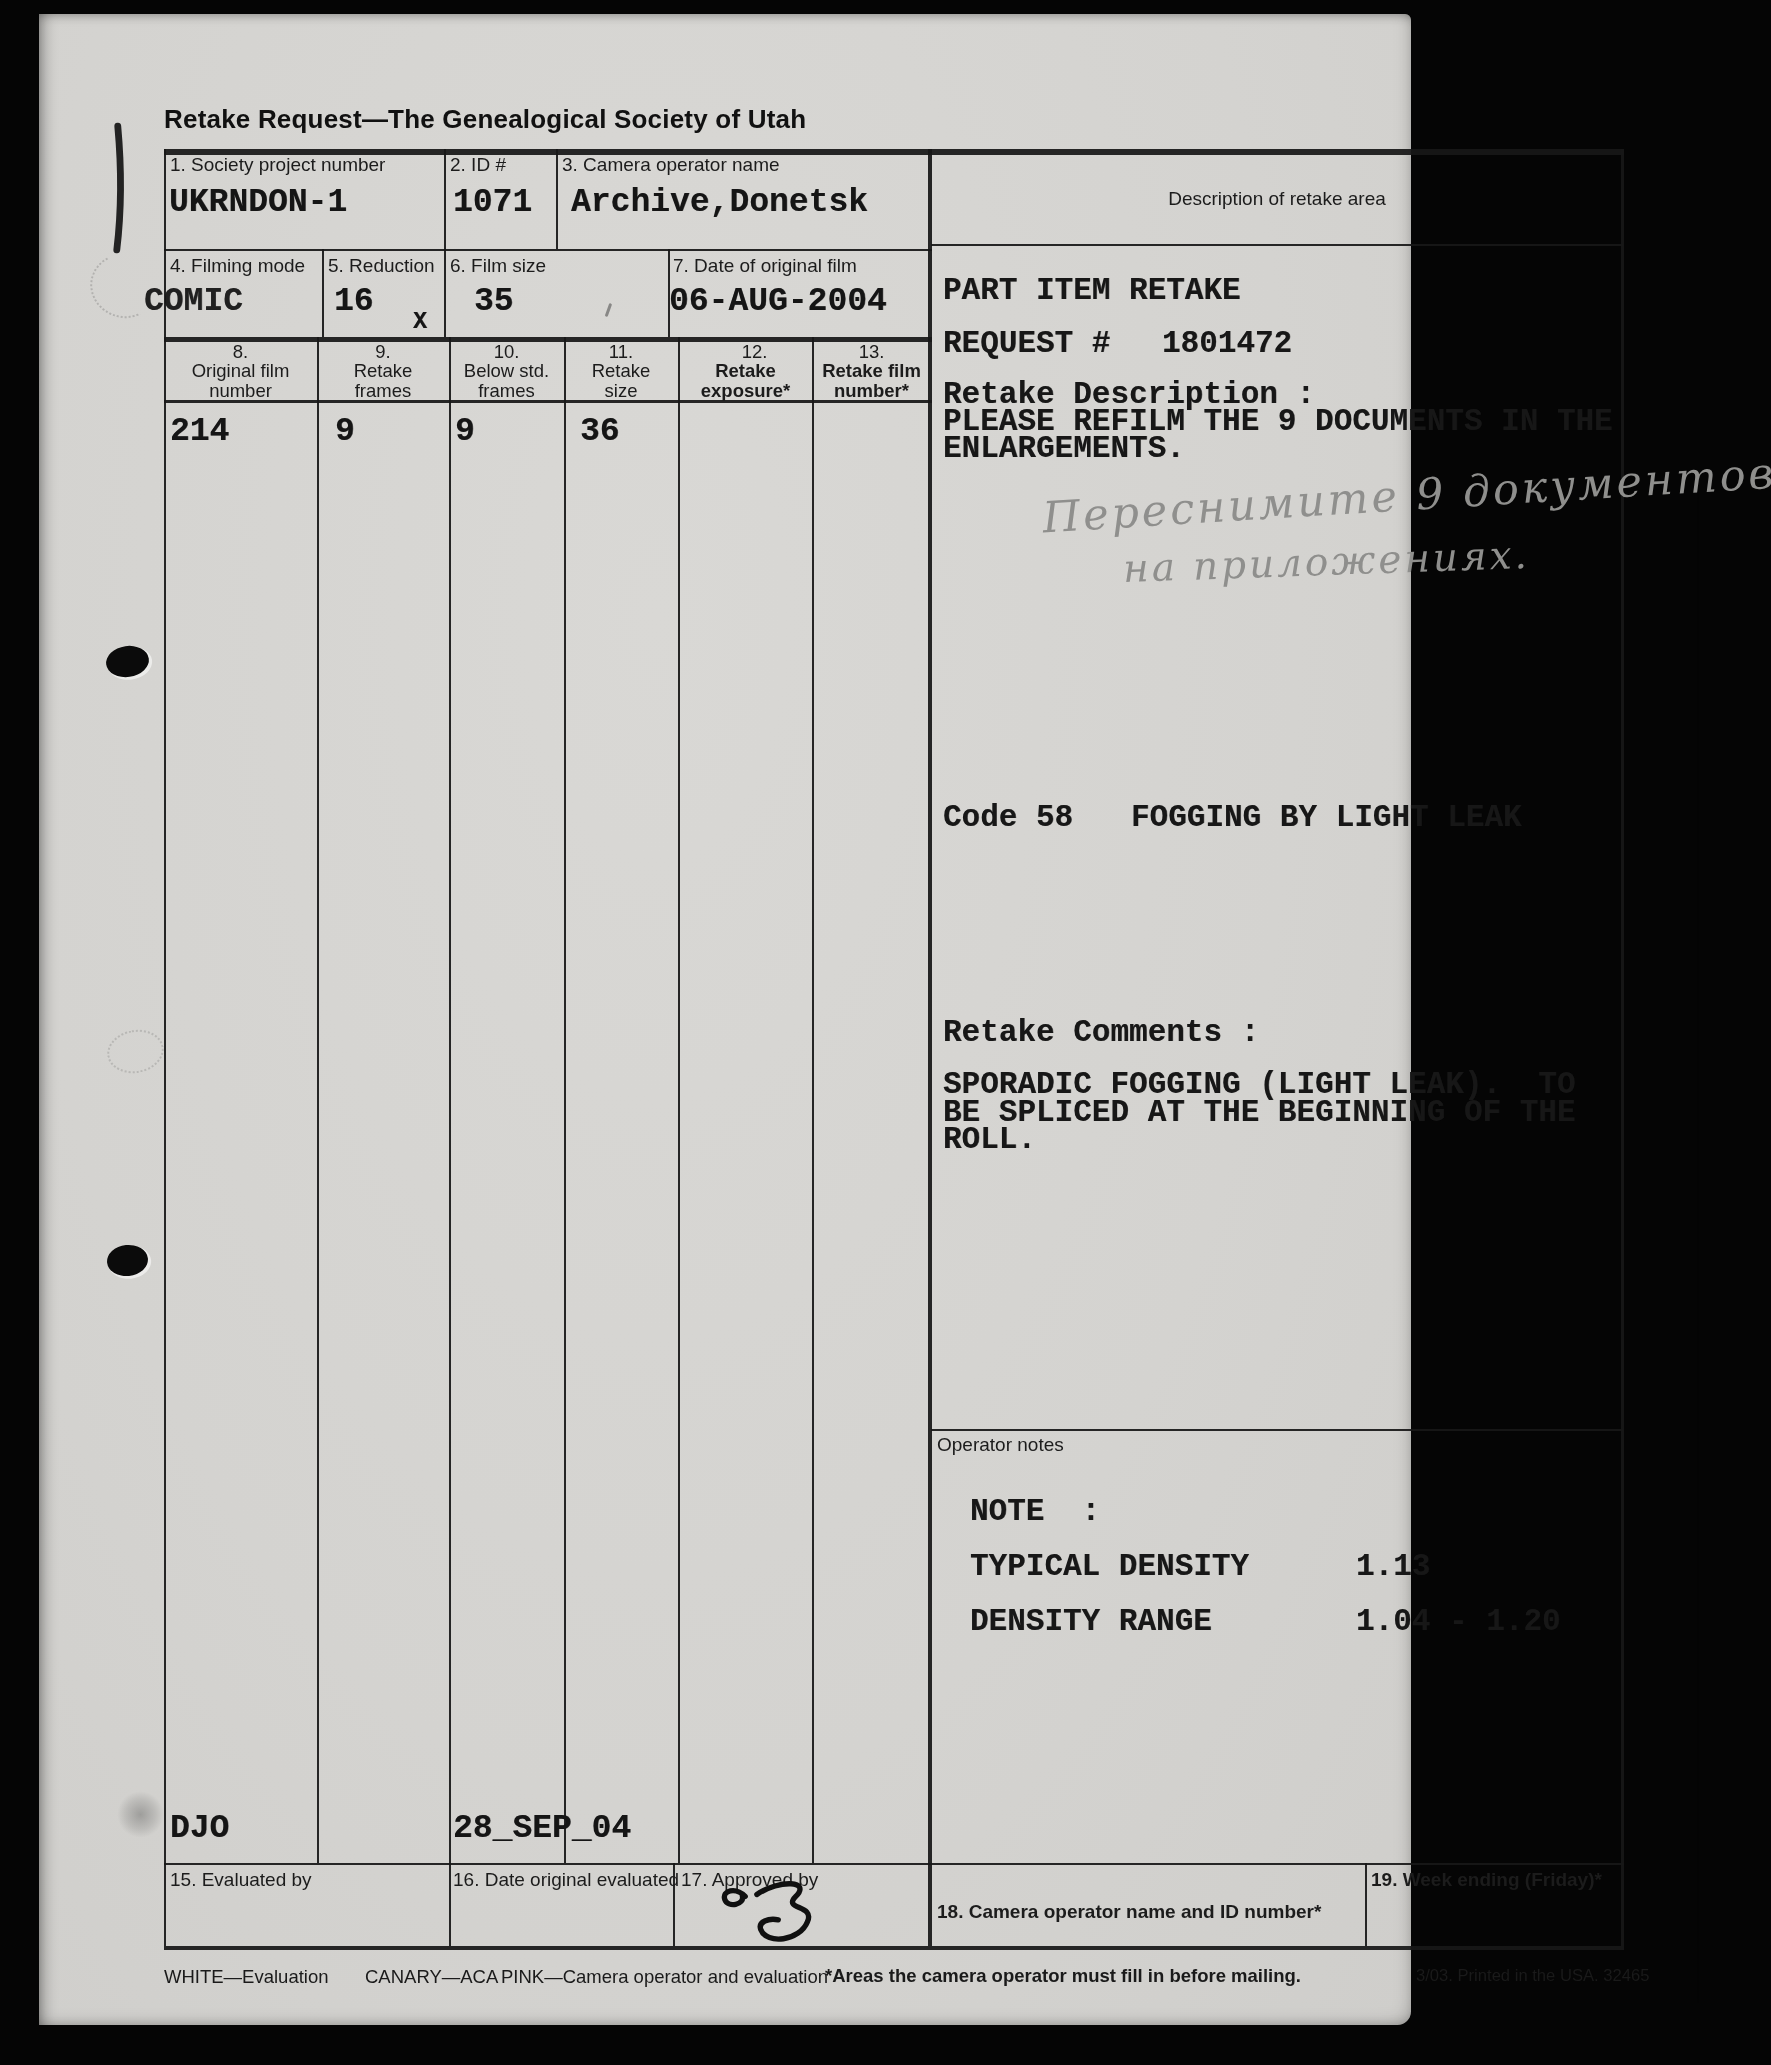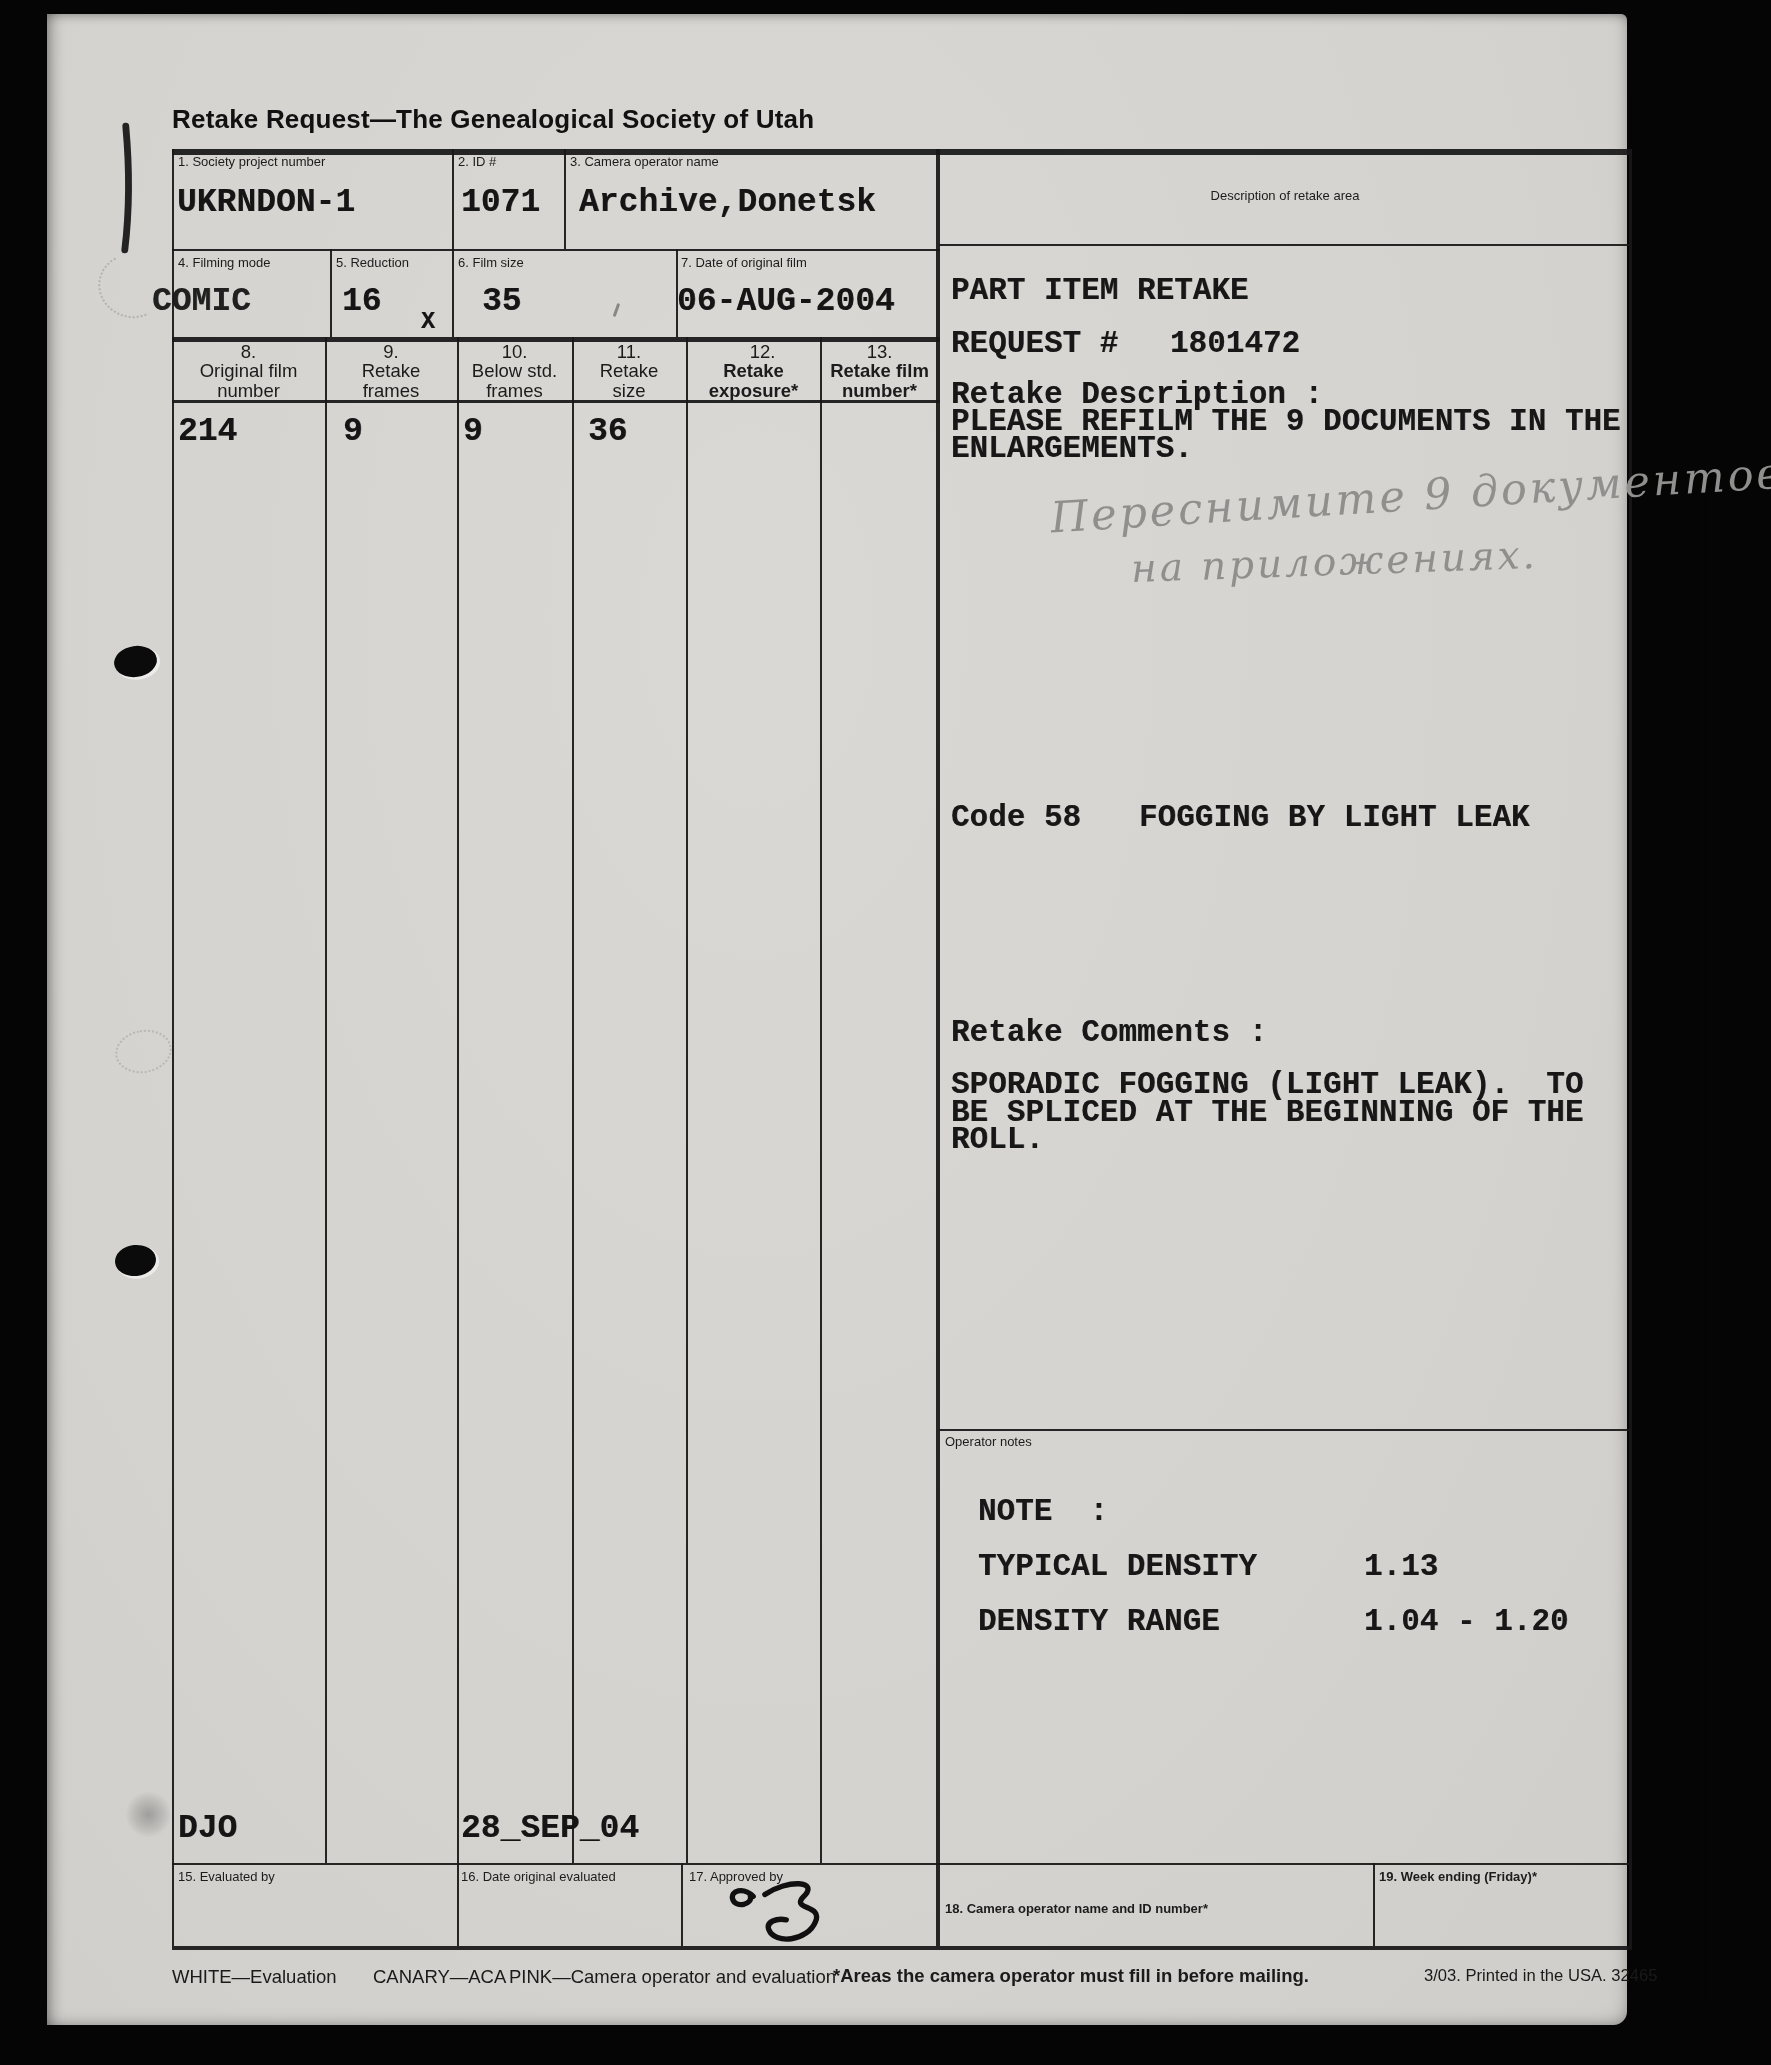--- a/index.html
+++ b/index.html
@@ -1,27 +1,27 @@
 <!DOCTYPE html>
 <html><head>
 <meta charset="utf-8">
 <style>
   html,body{margin:0;padding:0;background:#000;}
   .stage{position:relative;width:1771px;height:2066px;background:#050505;overflow:hidden;
          font-family:"Liberation Sans",sans-serif;}
-  .paper{position:absolute;left:47px;top:13.7px;width:1580px;height:2011px;
+  .paper{position:absolute;left:39px;top:13.7px;width:1372px;height:2011px;
          background:radial-gradient(ellipse at 45% 30%, #d9d8d5 0%, #d4d3d0 60%, #cfcecb 100%);
          border-radius:0 5.9px 13.7px 0;
          box-shadow:inset 9.8px 0 15.6px -7.8px rgba(0,0,0,.45), inset -5.9px -5.9px 19.5px -9.8px rgba(0,0,0,.35), inset 0 7.8px 13.7px -9.8px rgba(0,0,0,.4);}
   .abs{position:absolute;}
   
   .hl,.vl{position:absolute;background:#181818;opacity:.93;}
   
   .title{font-size:26px;font-weight:bold;color:#111;letter-spacing:0.2px;}
-  .lbl{font-size:13px;color:#1c1c1c;white-space:nowrap;}
+  .lbl{font-size:19px;color:#1c1c1c;white-space:nowrap;}
   .lbl.b{font-weight:bold;}
   .val{font-family:"Liberation Mono","DejaVu Sans Mono",monospace;font-weight:700;
        font-size:33px;color:#151515;white-space:pre;letter-spacing:0;
        text-shadow:0.4px 0.4px 0.6px rgba(25,25,25,.55);}
   .valr{font-family:"Liberation Mono","DejaVu Sans Mono",monospace;font-weight:700;
         font-size:31px;color:#171717;white-space:pre;
         text-shadow:0.4px 0.4px 0.6px rgba(25,25,25,.5);}
   .colhead{position:absolute;top:328px;text-align:center;font-size:18.5px;color:#1c1c1c;line-height:19.5px;}
   .colhead.b{font-weight:bold;}
   .hand{font-family:"DejaVu Serif","Liberation Serif",serif;font-style:italic;

